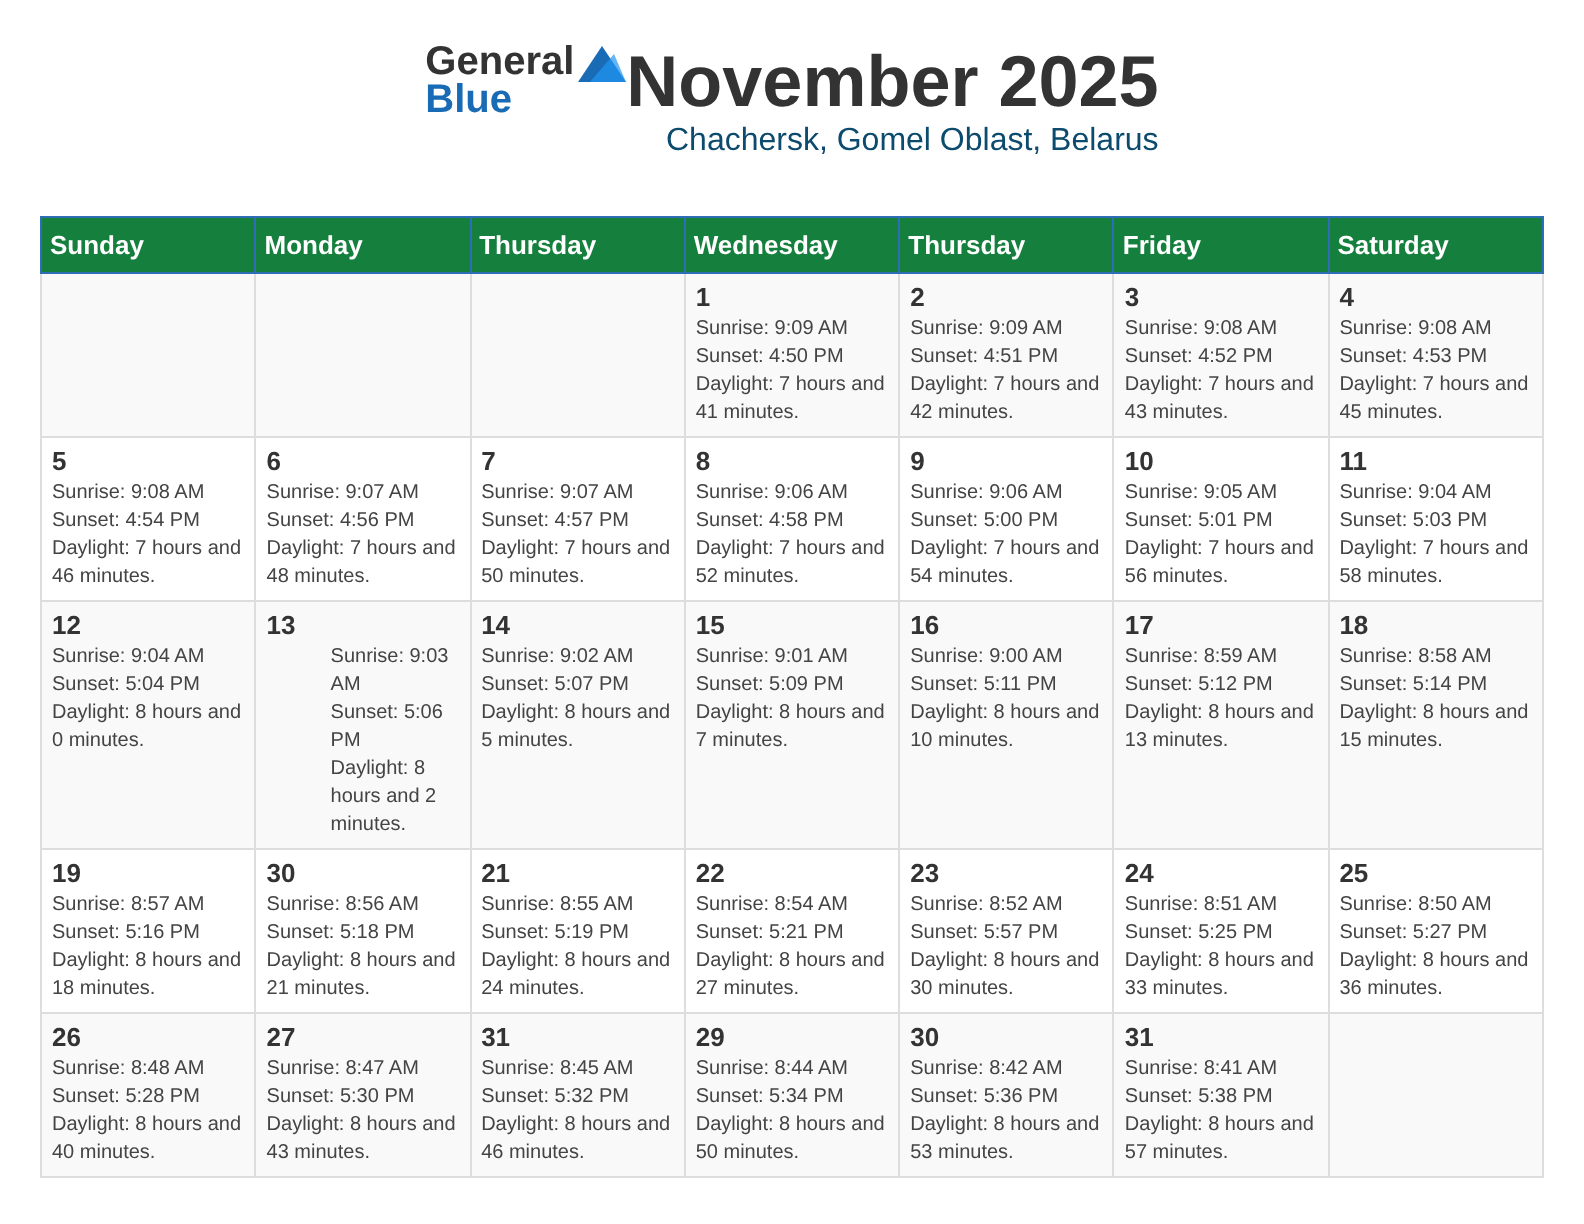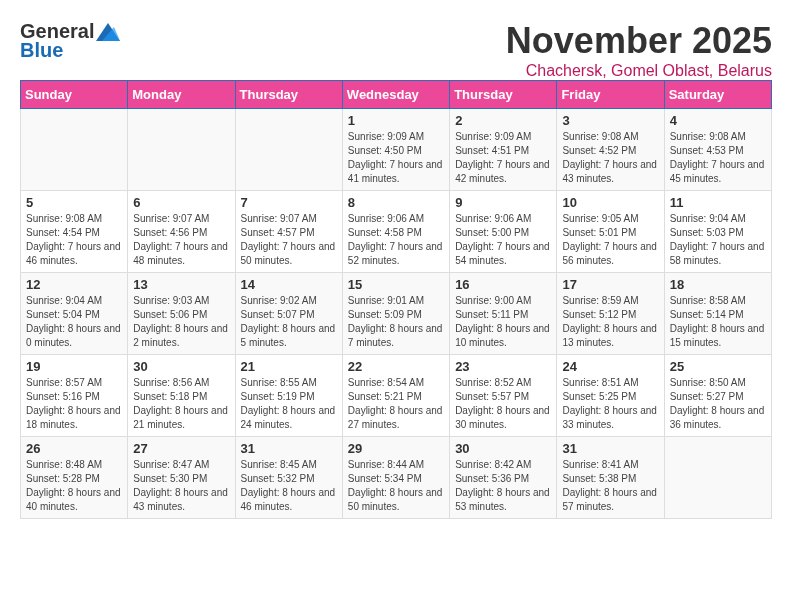--- a/index.html
+++ b/index.html
@@ -5,23 +5,23 @@
     * { box-sizing: border-box; margin: 0; padding: 0; }
     body {
       font-family: Arial, sans-serif;
       background: #fff;
       width: 792px;
       min-height: 612px;
       padding: 20px;
     }
     .header-area {
       display: flex;
-      justify-content: space-between;
+      justify-content: center;
       align-items: flex-start;
-      margin-bottom: 0;
+      margin-bottom: 28px;
     }
     .logo {
       display: flex;
       flex-direction: column;
       align-items: flex-start;
     }
     .logo-text {
       display: flex;
       align-items: center;
     }
@@ -43,29 +43,29 @@
     .title-area {
       text-align: right;
     }
     .month-title {
       font-size: 36px;
       font-weight: bold;
       color: #333;
     }
     .location-title {
       font-size: 16px;
-      color: #be185d;
+      color: #0c4a6e;
     }
     .calendar {
       width: 100%;
       border-collapse: collapse;
       border: 1px solid #ccc;
     }
     .calendar th {
-      background-color: #ec4899;
+      background-color: #15803d;
       color: #fff;
       padding: 6px 4px;
       font-size: 13px;
       text-align: left;
       border: 1px solid #2f6db5;
     }
     .calendar td {
       width: 14.28%;
       vertical-align: top;
       padding: 4px 5px;
@@ -205,21 +205,21 @@
       </tr>
       <tr>
         <td>
           <span class="day-number">12</span>
           <div class="day-info" style="white-space: pre-line;">Sunrise: 9:04 AM
 Sunset: 5:04 PM
 Daylight: 8 hours and 0 minutes.</div>
         </td>
         <td>
           <span class="day-number">13</span>
-          <div class="day-info" style="white-space: pre-line;">Sunrise: 9:03 AM
+          <div class="day-info" style="white-space: pre-line; margin-left: 32px;">Sunrise: 9:03 AM
 Sunset: 5:06 PM
 Daylight: 8 hours and 2 minutes.</div>
         </td>
         <td>
           <span class="day-number">14</span>
           <div class="day-info" style="white-space: pre-line;">Sunrise: 9:02 AM
 Sunset: 5:07 PM
 Daylight: 8 hours and 5 minutes.</div>
         </td>
         <td>

